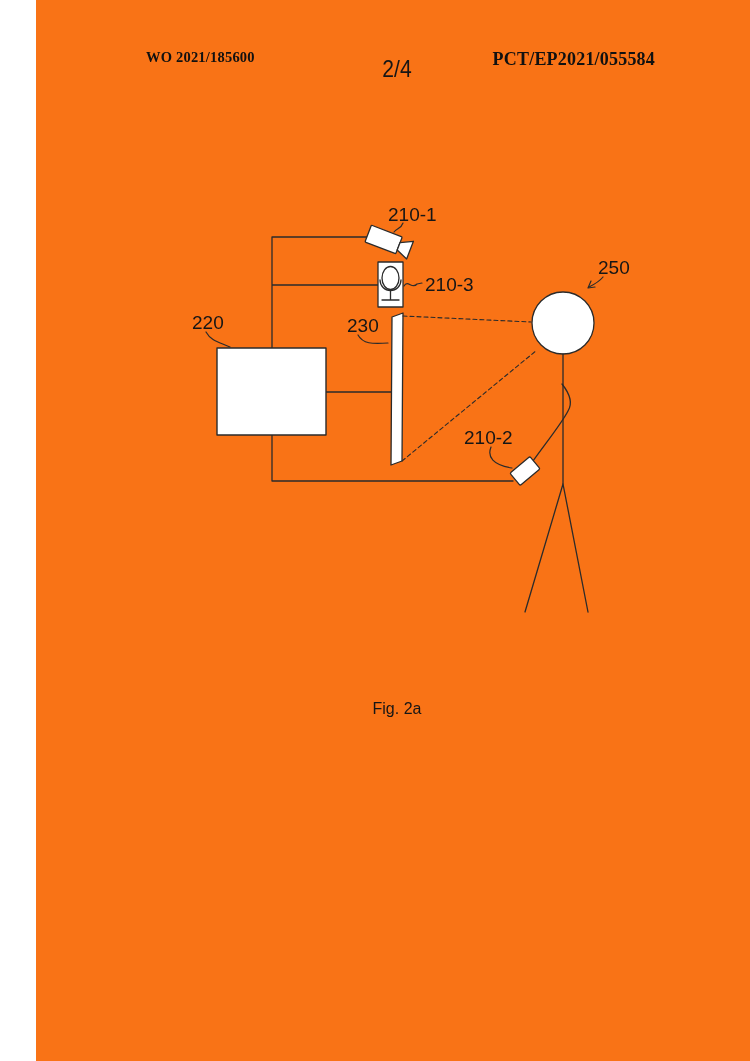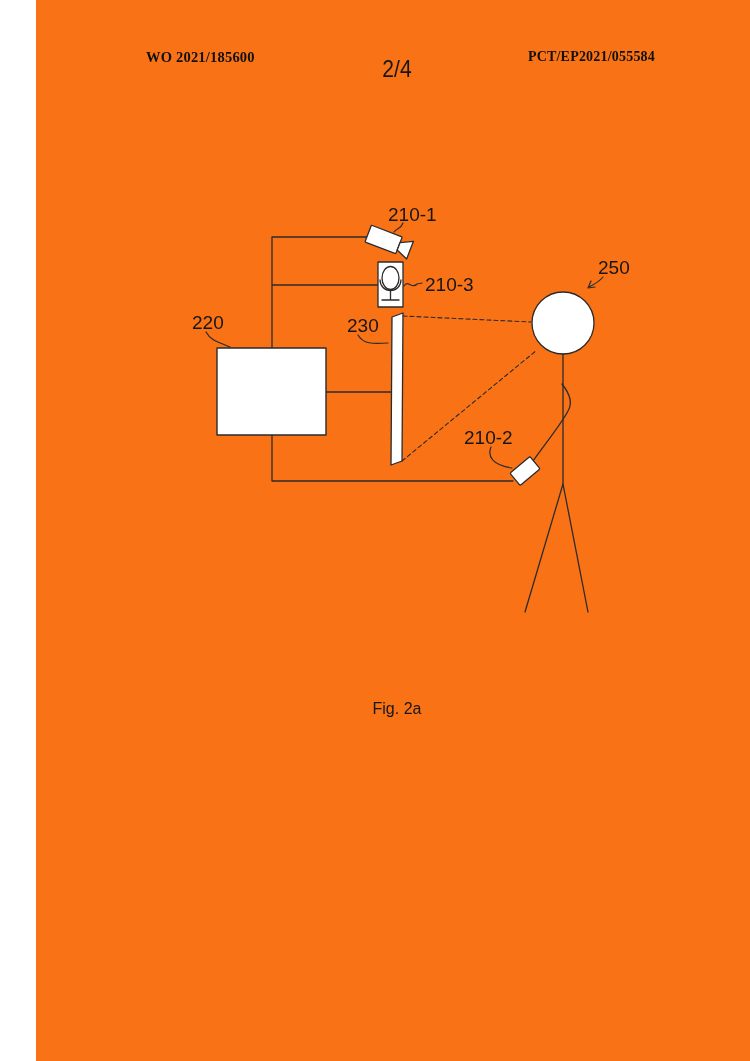--- a/index.html
+++ b/index.html
@@ -15,21 +15,21 @@
   }
   .header-left {
     position: absolute; left: 110px; top: 49px;
     font-family: "Liberation Serif", serif;
     font-weight: bold; font-size: 14.5px; letter-spacing: 0.2px;
     color: #111;
   }
   .header-right {
     position: absolute; right: 103px; top: 49px;
     font-family: "Liberation Serif", serif;
-    font-weight: bold; font-size: 14px; letter-spacing: 0.2px;
+    font-weight: bold; font-size: 18px; letter-spacing: 0.2px;
     color: #111;
   }
   .page-indicator {
     position: absolute; left: 0; right: 0; top: 55px;
     text-align: center;
     font-size: 24px; color: #161616;
     transform: scaleX(0.88);
   }
   .figure-svg {
     position: absolute; left: 0; top: 0;

